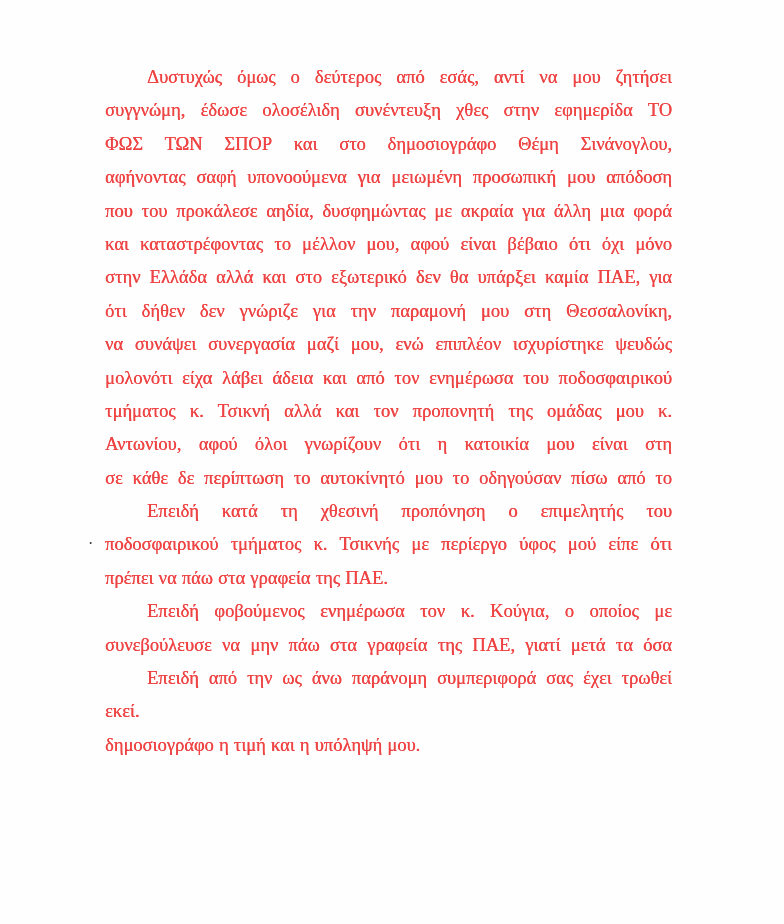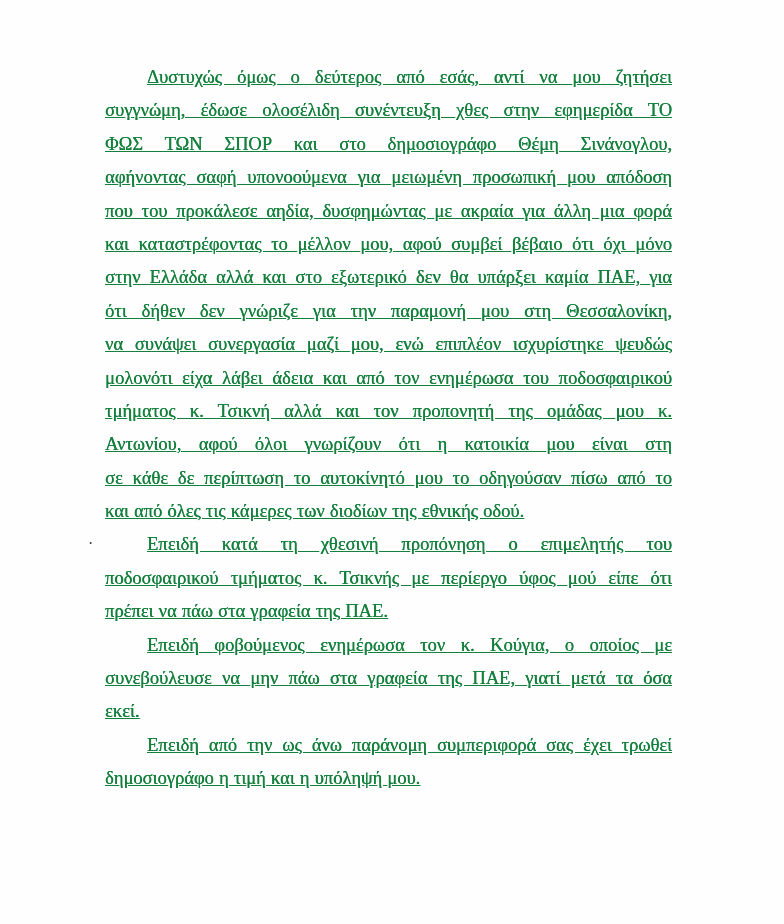--- a/index.html
+++ b/index.html
@@ -13,22 +13,21 @@
     height: 924px;
     background: #fefefe;
     overflow: hidden;
     font-family: "Liberation Serif", "DejaVu Serif", serif;
   }
   .text-block {
     position: absolute;
     left: 105px;
     top: 61px;
     width: 567px;
-    color: #15803d;
-    text-decoration: underline;
+    color: #ef4444;
   }
   .line {
     height: 33.4px;
     line-height: 33.4px;
     font-size: 18.5px;
     overflow: hidden;
     text-align: justify;
     text-align-last: justify;
     word-spacing: 0.5px;
     text-shadow: 0.3px 0 0 currentColor; 
@@ -58,31 +57,30 @@
 <body>
 
 <div class="page">
   <span class="stray-dot">·</span>
   <div class="text-block">
       <div class="line just indent">Δυστυχώς όμως ο δεύτερος από εσάς, αντί να μου ζητήσει</div>
       <div class="line just">συγγνώμη, έδωσε ολοσέλιδη συνέντευξη χθες στην εφημερίδα ΤΟ</div>
       <div class="line just">ΦΩΣ ΤΩΝ ΣΠΟΡ και στο δημοσιογράφο Θέμη Σινάνογλου,</div>
       <div class="line just">αφήνοντας σαφή υπονοούμενα για μειωμένη προσωπική μου απόδοση</div>
       <div class="line just">που του προκάλεσε αηδία, δυσφημώντας με ακραία για άλλη μια φορά</div>
-      <div class="line just">και καταστρέφοντας το μέλλον μου, αφού συμβεί βέβαιο ότι όχι μόνο</div>
+      <div class="line just">και καταστρέφοντας το μέλλον μου, αφού είναι βέβαιο ότι όχι μόνο</div>
       <div class="line just">στην Ελλάδα αλλά και στο εξωτερικό δεν θα υπάρξει καμία ΠΑΕ, για</div>
       <div class="line just">ότι δήθεν δεν γνώριζε για την παραμονή μου στη Θεσσαλονίκη,</div>
       <div class="line just">να συνάψει συνεργασία μαζί μου, ενώ επιπλέον ισχυρίστηκε ψευδώς</div>
       <div class="line just">μολονότι είχα λάβει άδεια και από τον ενημέρωσα του ποδοσφαιρικού</div>
       <div class="line just">τμήματος κ. Τσικνή αλλά και τον προπονητή της ομάδας μου κ.</div>
       <div class="line just">Αντωνίου, αφού όλοι γνωρίζουν ότι η κατοικία μου είναι στη</div>
       <div class="line just">σε κάθε δε περίπτωση το αυτοκίνητό μου το οδηγούσαν πίσω από το</div>
-      <div class="line left">και από όλες τις κάμερες των διοδίων της εθνικής οδού.</div>
       <div class="line just indent">Επειδή κατά τη χθεσινή προπόνηση ο επιμελητής του</div>
       <div class="line just">ποδοσφαιρικού τμήματος κ. Τσικνής με περίεργο ύφος μού είπε ότι</div>
       <div class="line left">πρέπει να πάω στα γραφεία της ΠΑΕ.</div>
       <div class="line just indent">Επειδή φοβούμενος ενημέρωσα τον κ. Κούγια, ο οποίος με</div>
       <div class="line just">συνεβούλευσε να μην πάω στα γραφεία της ΠΑΕ, γιατί μετά τα όσα</div>
+      <div class="line just indent">Επειδή από την ως άνω παράνομη συμπεριφορά σας έχει τρωθεί</div>
       <div class="line left">εκεί.</div>
-      <div class="line just indent">Επειδή από την ως άνω παράνομη συμπεριφορά σας έχει τρωθεί</div>
       <div class="line left">δημοσιογράφο η τιμή και η υπόληψή μου.</div>
     </div>
 </div>
 
 </body></html>

